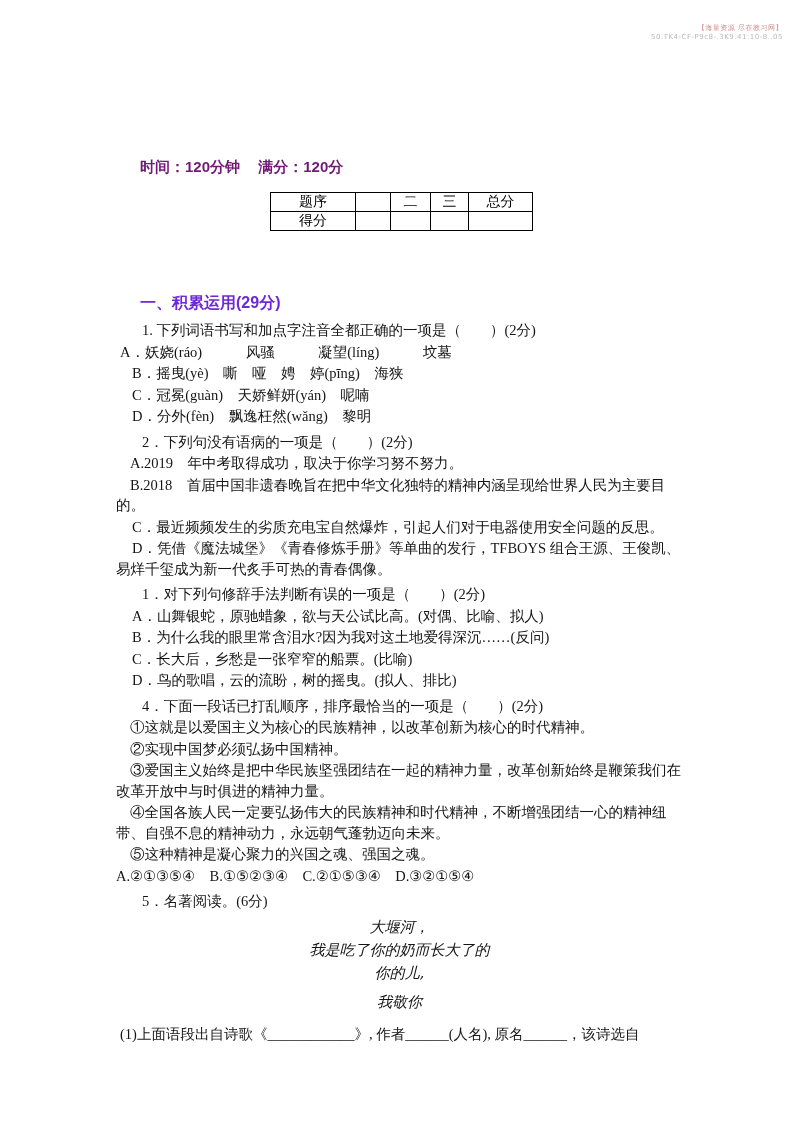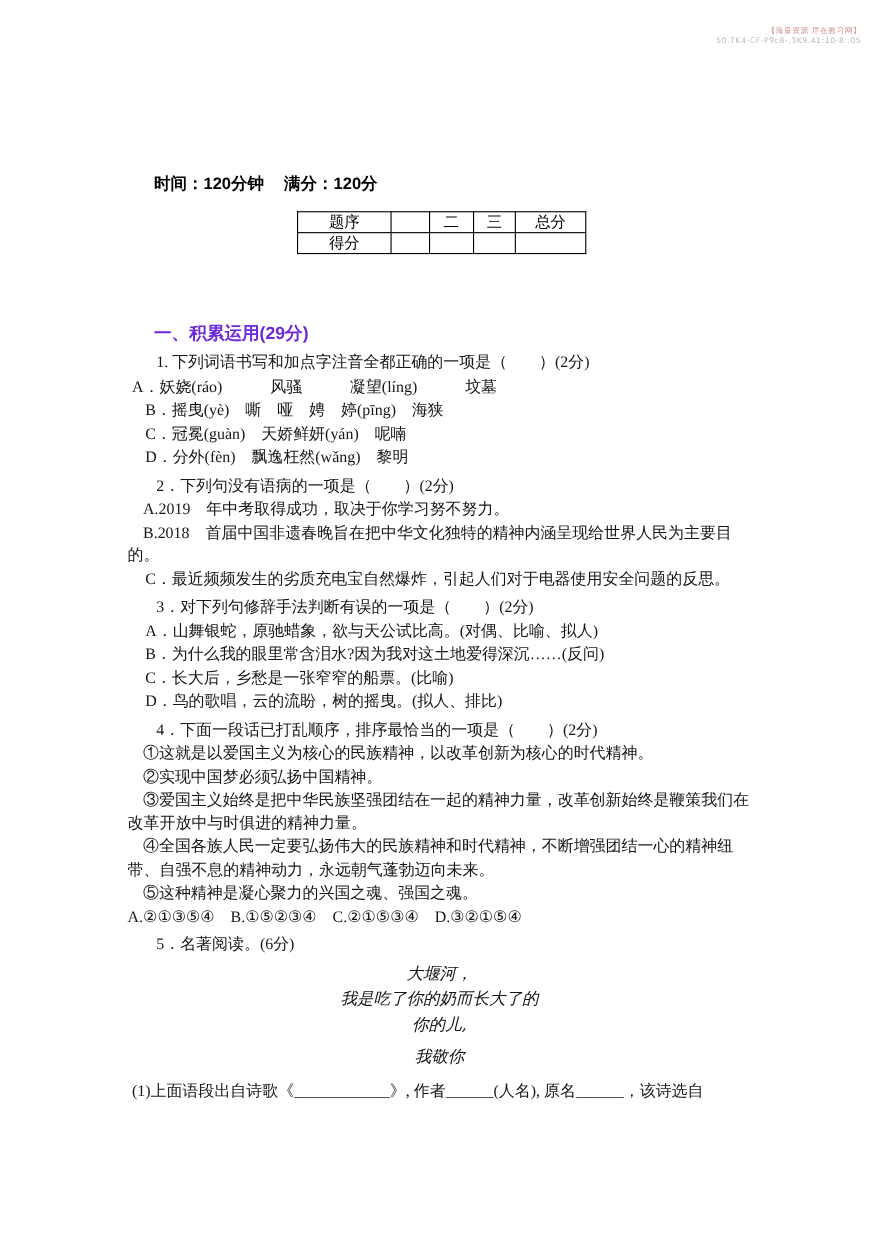--- a/index.html
+++ b/index.html
@@ -32,21 +32,21 @@
     font-size: 27px;
     letter-spacing: 1px;
     color: #000;
   }
 
   .meta {
     margin: 40px 0 0 24px;
     font-family: "Liberation Sans", "DejaVu Sans", sans-serif;
     font-weight: bold;
     font-size: 15px;
-    color: #000000;
+    color: #701a75;
   }
   .meta .meta-score { margin-left: 14px; }
 
   .score-table {
     margin: 15px 0 0 154px;
     border-collapse: collapse;
     font-size: 14px;
     color: #000;
   }
   .score-table td {
@@ -130,22 +130,23 @@
   <p class="line stem">1. 下列词语书写和加点字注音全都正确的一项是（　　）(2分)</p>
   <p class="line i4">A．妖娆(ráo)　　　风骚　　　凝望(líng)　　　坟墓</p>
   <p class="line i16 f16">B．摇曳(yè)　嘶　哑　娉　婷(pīng)　海狭</p>
   <p class="line i16 f17">C．冠冕(guàn)　天娇鲜妍(yán)　呢喃</p>
   <p class="line i16 f17">D．分外(fèn)　飘逸枉然(wǎng)　黎明</p>
 
   <p class="line stem">2．下列句没有语病的一项是（　　）(2分)</p>
   <p class="line i14">A.2019　年中考取得成功，取决于你学习努不努力。</p>
   <p class="line i14">B.2018　首届中国非遗春晚旨在把中华文化独特的精神内涵呈现给世界人民为主要目的。</p>
   <p class="line i16">C．最近频频发生的劣质充电宝自然爆炸，引起人们对于电器使用安全问题的反思。</p>
+  <p class="line i16">D．凭借《魔法城堡》《青春修炼手册》等单曲的发行，TFBOYS 组合王源、王俊凯、易烊千玺成为新一代炙手可热的青春偶像。</p>
 
-  <p class="line stem">3．对下列句修辞手法判断有误的一项是（　　）(2分)</p>
+  <p class="line stem">1．对下列句修辞手法判断有误的一项是（　　）(2分)</p>
   <p class="line i16">A．山舞银蛇，原驰蜡象，欲与天公试比高。(对偶、比喻、拟人)</p>
   <p class="line i16">B．为什么我的眼里常含泪水?因为我对这土地爱得深沉……(反问)</p>
   <p class="line i16">C．长大后，乡愁是一张窄窄的船票。(比喻)</p>
   <p class="line i16">D．鸟的歌唱，云的流盼，树的摇曳。(拟人、排比)</p>
 
   <p class="line stem">4．下面一段话已打乱顺序，排序最恰当的一项是（　　）(2分)</p>
   <p class="line i14">①这就是以爱国主义为核心的民族精神，以改革创新为核心的时代精神。</p>
   <p class="line i14">②实现中国梦必须弘扬中国精神。</p>
   <p class="line i14">③爱国主义始终是把中华民族坚强团结在一起的精神力量，改革创新始终是鞭策我们在改革开放中与时俱进的精神力量。</p>
   <p class="line i14">④全国各族人民一定要弘扬伟大的民族精神和时代精神，不断增强团结一心的精神纽带、自强不息的精神动力，永远朝气蓬勃迈向未来。</p>

